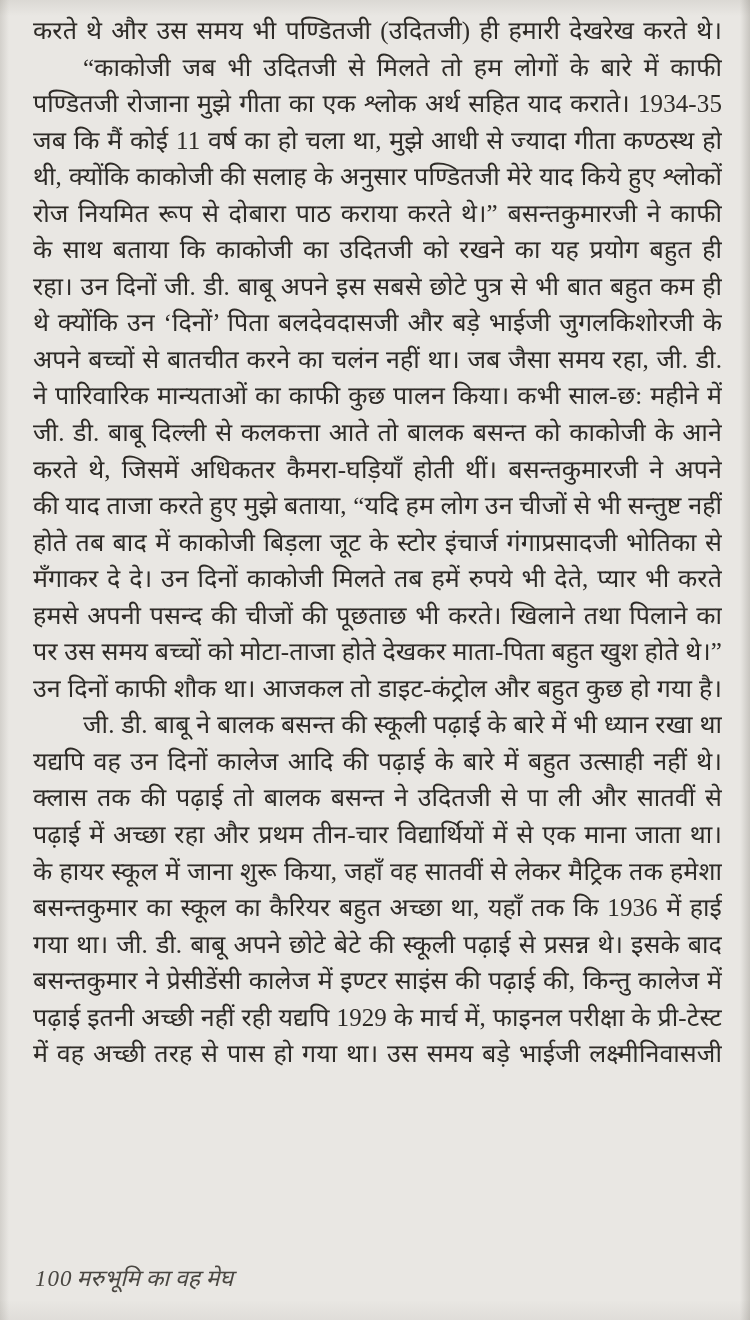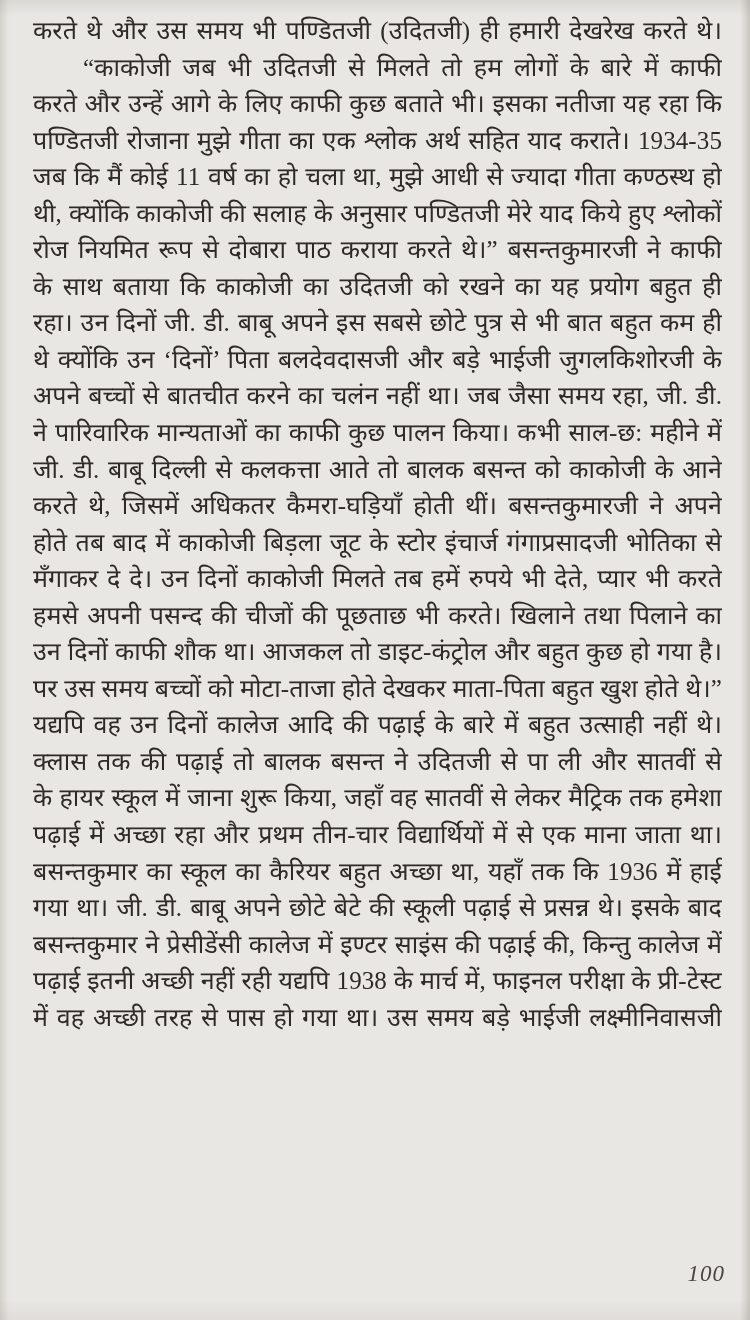--- a/index.html
+++ b/index.html
@@ -44,57 +44,58 @@
     position: absolute;
     left: 35px;
     top: 1261px;
     width: 690px;
     display: flex;
     align-items: baseline;
     gap: 4px;
     font-style: italic;
     font-size: 23px;
     color: var(--footer-ink, #4a4742);
-    justify-content: flex-end;
   }
   .footer .page-number {
     letter-spacing: 1px;
   }
 </style>
 </head>
 <body>
 
 <div class="page" style="--paper: #e9e7e3; --ink: #2e2b27; --footer-ink: #4a4742;">
   <div class="body-text">
 
   <div class="line">करते थे और उस समय भी पण्डितजी (उदितजी) ही हमारी देखरेख करते थे।</div>
       <div class="line indent">“काकोजी जब भी उदितजी से मिलते तो हम लोगों के बारे में काफी पूछताछ</div>
-      <div class="line">करते और उन्हें आगे के लिए काफी कुछ बताते भी। इसका नतीजा यह रहा कि</div>
       <div class="line">पण्डितजी रोजाना मुझे गीता का एक श्लोक अर्थ सहित याद कराते। 1934-35 तक,</div>
       <div class="line">जब कि मैं कोई 11 वर्ष का हो चला था, मुझे आधी से ज्यादा गीता कण्ठस्थ हो गयी</div>
       <div class="line">थी, क्योंकि काकोजी की सलाह के अनुसार पण्डितजी मेरे याद किये हुए श्लोकों का</div>
       <div class="line">रोज नियमित रूप से दोबारा पाठ कराया करते थे।” बसन्तकुमारजी ने काफी प्रसन्नता</div>
       <div class="line">के साथ बताया कि काकोजी का उदितजी को रखने का यह प्रयोग बहुत ही अच्छा</div>
       <div class="line">रहा। उन दिनों जी. डी. बाबू अपने इस सबसे छोटे पुत्र से भी बात बहुत कम ही करते</div>
       <div class="line">थे क्योंकि उन ‘दिनों’ पिता बलदेवदासजी और बड़े भाईजी जुगलकिशोरजी के सामने</div>
       <div class="line">अपने बच्चों से बातचीत करने का चलंन नहीं था। जब जैसा समय रहा, जी. डी. बाबू</div>
       <div class="line">ने पारिवारिक मान्यताओं का काफी कुछ पालन किया। कभी साल-छ: महीने में जब</div>
       <div class="line">जी. डी. बाबू दिल्ली से कलकत्ता आते तो बालक बसन्त को काकोजी के आने का</div>
       <div class="line">करते थे, जिसमें अधिकतर कैमरा-घड़ियाँ होती थीं। बसन्तकुमारजी ने अपने बचपन</div>
+      <div class="line">की याद ताजा करते हुए मुझे बताया, “यदि हम लोग उन चीजों से भी सन्तुष्ट नहीं</div>
       <div class="line">होते तब बाद में काकोजी बिड़ला जूट के स्टोर इंचार्ज गंगाप्रसादजी भोतिका से कह</div>
       <div class="line">मँगाकर दे दे। उन दिनों काकोजी मिलते तब हमें रुपये भी देते, प्यार भी करते और</div>
       <div class="line">हमसे अपनी पसन्द की चीजों की पूछताछ भी करते। खिलाने तथा पिलाने का भी</div>
+      <div class="line">पर उस समय बच्चों को मोटा-ताजा होते देखकर माता-पिता बहुत खुश होते थे।”</div>
       <div class="line">उन दिनों काफी शौक था। आजकल तो डाइट-कंट्रोल और बहुत कुछ हो गया है।</div>
-      <div class="line">पर उस समय बच्चों को मोटा-ताजा होते देखकर माता-पिता बहुत खुश होते थे।”</div>
+      <div class="line indent">जी. डी. बाबू ने बालक बसन्त की स्कूली पढ़ाई के बारे में भी ध्यान रखा था</div>
       <div class="line">यद्यपि वह उन दिनों कालेज आदि की पढ़ाई के बारे में बहुत उत्साही नहीं थे। छठी</div>
       <div class="line">क्लास तक की पढ़ाई तो बालक बसन्त ने उदितजी से पा ली और सातवीं से कलकत्ता</div>
+      <div class="line">पढ़ाई में अच्छा रहा और प्रथम तीन-चार विद्यार्थियों में से एक माना जाता था।</div>
       <div class="line">के हायर स्कूल में जाना शुरू किया, जहाँ वह सातवीं से लेकर मैट्रिक तक हमेशा</div>
-      <div class="line">पढ़ाई में अच्छा रहा और प्रथम तीन-चार विद्यार्थियों में से एक माना जाता था।</div>
       <div class="line">बसन्तकुमार का स्कूल का कैरियर बहुत अच्छा था, यहाँ तक कि 1936 में हाई स्कूल</div>
       <div class="line">गया था। जी. डी. बाबू अपने छोटे बेटे की स्कूली पढ़ाई से प्रसन्न थे। इसके बाद युवा</div>
       <div class="line">बसन्तकुमार ने प्रेसीडेंसी कालेज में इण्टर साइंस की पढ़ाई की, किन्तु कालेज में उसकी</div>
-      <div class="line">पढ़ाई इतनी अच्छी नहीं रही यद्यपि 1938 के मार्च में, फाइनल परीक्षा के प्री-टेस्ट</div>
+      <div class="line">पढ़ाई इतनी अच्छी नहीं रही यद्यपि 1929 के मार्च में, फाइनल परीक्षा के प्री-टेस्ट</div>
       <div class="line">में वह अच्छी तरह से पास हो गया था। उस समय बड़े भाईजी लक्ष्मीनिवासजी बर्मा</div>
     </div>
   <div class="footer">
     <span class="page-number">100</span>
+    <span class="book-title">मरुभूमि का वह मेघ</span>
   </div>
 </div>
 
 </body></html>

